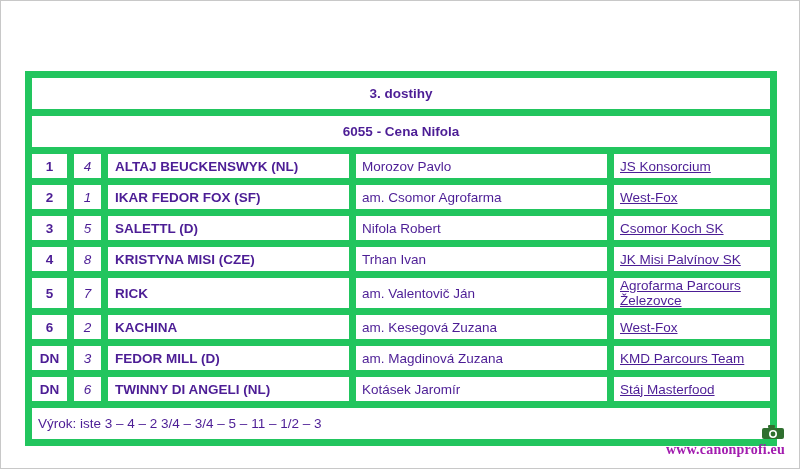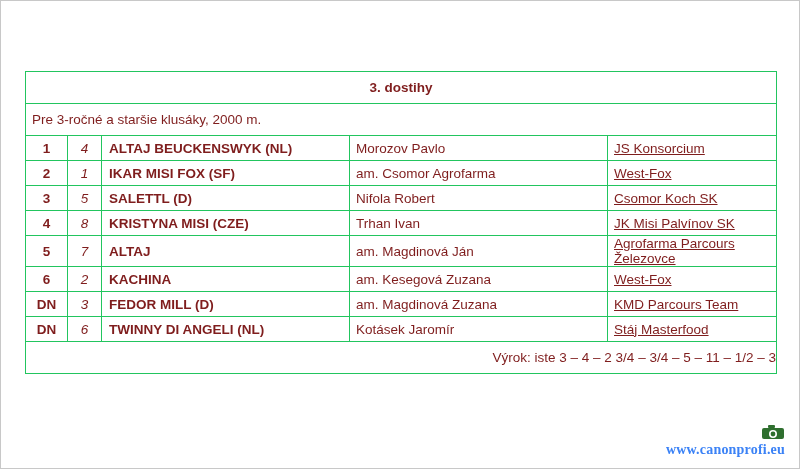--- a/index.html
+++ b/index.html
@@ -25,25 +25,25 @@
   .results-table {
     position: absolute;
     left: 24px;
     top: 70px;
     width: 752px;
     border-collapse: collapse;
     table-layout: fixed;
     background: #ffffff;
   }
   .results-table td {
-    border: 1px solid #22c55e;
+    border: 7px solid #22c55e;
     padding: 0;
     vertical-align: middle;
     font-size: 13.5px;
-    color: #7f1d1d;
+    color: #4c1d95;
     height: 24px;
   }
   .title-cell {
     text-align: center;
     font-weight: bold;
     font-size: 14px;
     padding: 3px 0 4px 0 !important;
   }
   .subtitle-cell {
     text-align: center;
@@ -78,31 +78,31 @@
     width: 258px;
     padding-left: 6px !important;
     font-size: 13.5px;
   }
   .col-stable {
     padding-left: 6px !important;
     font-size: 13.5px;
     text-decoration: underline;
   }
   .footer-cell {
-    text-align: right;
+    text-align: left;
     padding: 3px 0 4px 6px !important;
     font-size: 13.5px;
   }
   .watermark {
     position: absolute;
     right: 14px;
     bottom: 10px;
     font-size: 14px;
     font-weight: bold;
-    color: #3b82f6;
+    color: #a21caf;
     font-family: "Liberation Serif", serif;
     letter-spacing: 0.2px;
   }
   .watermark-logo {
     position: absolute;
     right: 14px;
     bottom: 28px;
     width: 24px;
     height: 16px;
   }
@@ -118,56 +118,56 @@
       <col style="width:34px">
       <col style="width:248px">
       <col style="width:258px">
       <col>
     </colgroup>
     <tbody>
       <tr>
         <td class="title-cell" colspan="5">3. dostihy</td>
       </tr>
       <tr>
-        <td class="note-cell" colspan="5">Pre 3-ročné a staršie klusáky, 2000 m.</td>
+        <td class="subtitle-cell" colspan="5">6055 - Cena Nifola</td>
       </tr>
 
       <tr>
         <td class="col-place">1</td>
         <td class="col-num">4</td>
         <td class="col-horse">ALTAJ BEUCKENSWYK (NL)</td>
         <td class="col-jockey">Morozov Pavlo</td>
         <td class="col-stable">JS Konsorcium</td>
       </tr>
       <tr>
         <td class="col-place">2</td>
         <td class="col-num">1</td>
-        <td class="col-horse">IKAR MISI FOX (SF)</td>
+        <td class="col-horse">IKAR FEDOR FOX (SF)</td>
         <td class="col-jockey">am. Csomor Agrofarma</td>
         <td class="col-stable">West-Fox</td>
       </tr>
       <tr>
         <td class="col-place">3</td>
         <td class="col-num">5</td>
         <td class="col-horse">SALETTL (D)</td>
         <td class="col-jockey">Nifola Robert</td>
         <td class="col-stable">Csomor Koch  SK</td>
       </tr>
       <tr>
         <td class="col-place">4</td>
         <td class="col-num">8</td>
         <td class="col-horse">KRISTYNA MISI (CZE)</td>
         <td class="col-jockey">Trhan Ivan</td>
         <td class="col-stable">JK Misi Palvínov SK</td>
       </tr>
       <tr>
         <td class="col-place">5</td>
         <td class="col-num">7</td>
-        <td class="col-horse">ALTAJ</td>
-        <td class="col-jockey">am. Magdinová Ján</td>
+        <td class="col-horse">RICK</td>
+        <td class="col-jockey">am. Valentovič Ján</td>
         <td class="col-stable">Agrofarma Parcours Železovce</td>
       </tr>
       <tr>
         <td class="col-place">6</td>
         <td class="col-num">2</td>
         <td class="col-horse">KACHINA</td>
         <td class="col-jockey">am. Kesegová Zuzana</td>
         <td class="col-stable">West-Fox</td>
       </tr>
       <tr>

